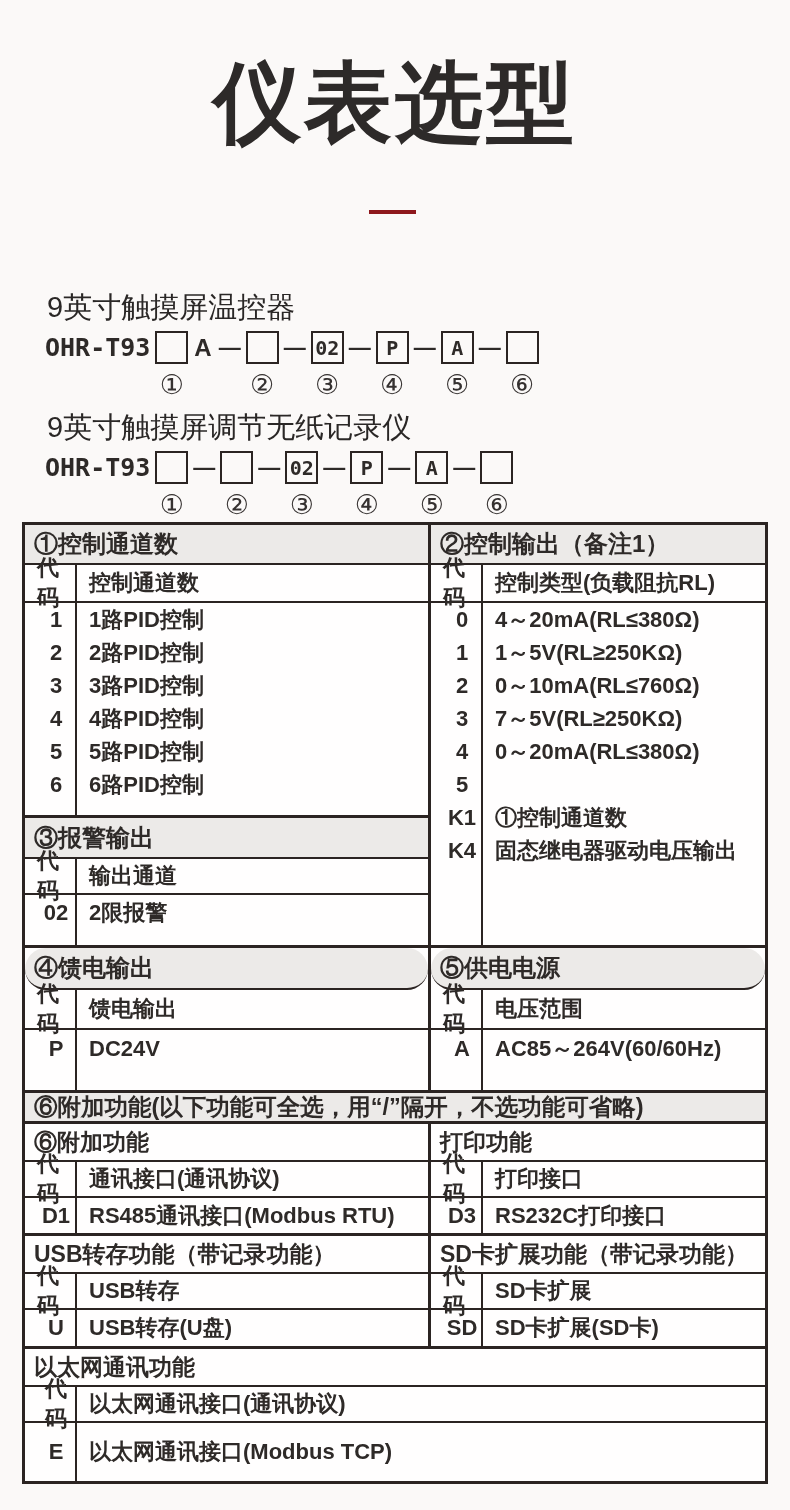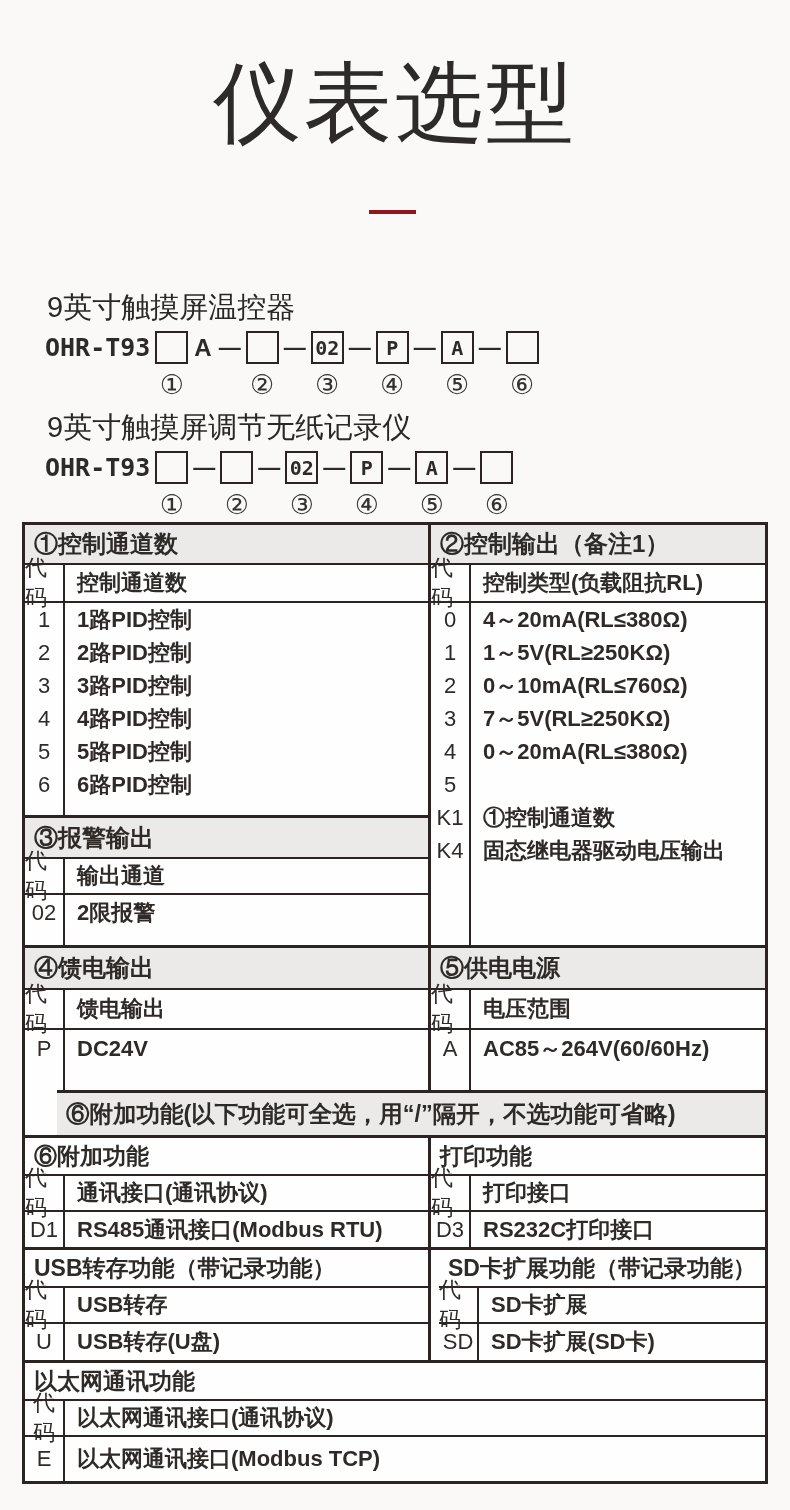--- a/index.html
+++ b/index.html
@@ -8,21 +8,21 @@
     --hdrbg:#eceae8;
     --pagebg:#fbf9f8;
     --red:#8e181d;
   }
   *{margin:0;padding:0;box-sizing:border-box;}
   body{background:#e8e8e8;font-family:"Liberation Sans",sans-serif;}
   .page{position:relative;width:790px;height:1510px;background:var(--pagebg);color:var(--ink);overflow:hidden;margin:0 auto;}
 
   
   .main-title{position:absolute;top:44px;left:0;width:100%;text-align:center;
-    font-size:88px;font-weight:400;letter-spacing:3px;color:#2d2a29;}
+    font-size:88px;font-weight:700;letter-spacing:3px;color:#2d2a29;}
   .title-underline{position:absolute;top:210px;left:369px;width:47px;height:4px;background:var(--red);}
 
   
   .model-heading{position:absolute;left:47px;font-size:29px;font-weight:500;color:#2a2726;}
   .mh1{top:288px;}
   .mh2{top:408px;}
   .codeline{position:absolute;left:45px;display:flex;align-items:flex-start;}
   .cl1{top:331px;}
   .cl2{top:451px;}
   .prefix{font-family:"DejaVu Sans Mono",monospace;font-size:25px;font-weight:700;
@@ -36,46 +36,46 @@
   .suffix{font-size:24px;font-weight:700;line-height:34px;margin:0 2px 0 6px;}
 
   
   .big-table{position:absolute;left:22px;top:522px;width:746px;height:962px;
     border:3px solid var(--bd);background:#fffefe;display:flex;flex-direction:column;
     font-size:22px;}
   .band{display:flex;flex:none;}
   .band+.band{border-top:3px solid var(--bd);}
   .bandA{height:420px;}
   .bandB{height:145px;}
-  .bandC{height:45px;margin-left:32px;}
+  .bandC{height:31px;}
   .bandD{height:112px;}
-  .bandE{height:113px;gap:8px;}
+  .bandE{height:113px;}
   .bandF{flex:1;text-align:center;}
   .colL{width:406px;flex:none;border-right:3px solid var(--bd);display:flex;flex-direction:column;}
   .colR{flex:1;display:flex;flex-direction:column;}
   .colF{flex:1;display:flex;flex-direction:column;}
 
   .sec-hdr{background:var(--hdrbg);font-weight:700;font-size:24px;
     display:flex;align-items:center;padding:6px 9px;border-bottom:2px solid var(--bd);
     flex:none;white-space:nowrap;}
   .sub-hdr{font-weight:700;font-size:23px;display:flex;align-items:center;
     padding:0 9px;border-bottom:2px solid var(--bd);flex:none;white-space:nowrap;}
   .full-hdr{background:var(--hdrbg);font-weight:800;font-size:23.5px;
     display:flex;align-items:center;padding:0 9px;width:100%;white-space:nowrap;}
   .topline{border-top:3px solid var(--bd);}
 
   .trow{display:flex;flex:none;}
   .colhdr{font-weight:700;border-bottom:2px solid var(--bd);}
   .code{width:40px;flex:none;border-right:2px solid var(--bd);
-    display:flex;align-items:center;justify-content:center;font-weight:400;}
+    display:flex;align-items:center;justify-content:center;font-weight:700;margin-left:12px;}
   .desc{flex:1;display:flex;align-items:center;padding-left:12px;font-weight:600;white-space:nowrap;}
   .colhdr .desc{font-weight:700;}
   .fill{flex:1 1 auto;display:flex;}
   .h40{height:40px;} .h38{height:38px;} .h36{height:36px;} .h33{height:33px;}
-  .h42{height:42px;} .h44{height:44px;} .gap{height:14px;}
+  .h42{height:42px;border-radius:21px;} .h44{height:44px;} .gap{height:14px;}
 </style>
 </head>
 <body>
 
 <div class="page">
 
   <div class="main-title">仪表选型</div>
   <div class="title-underline"></div>
 
   <div class="model-heading mh1">9英寸触摸屏温控器</div>

